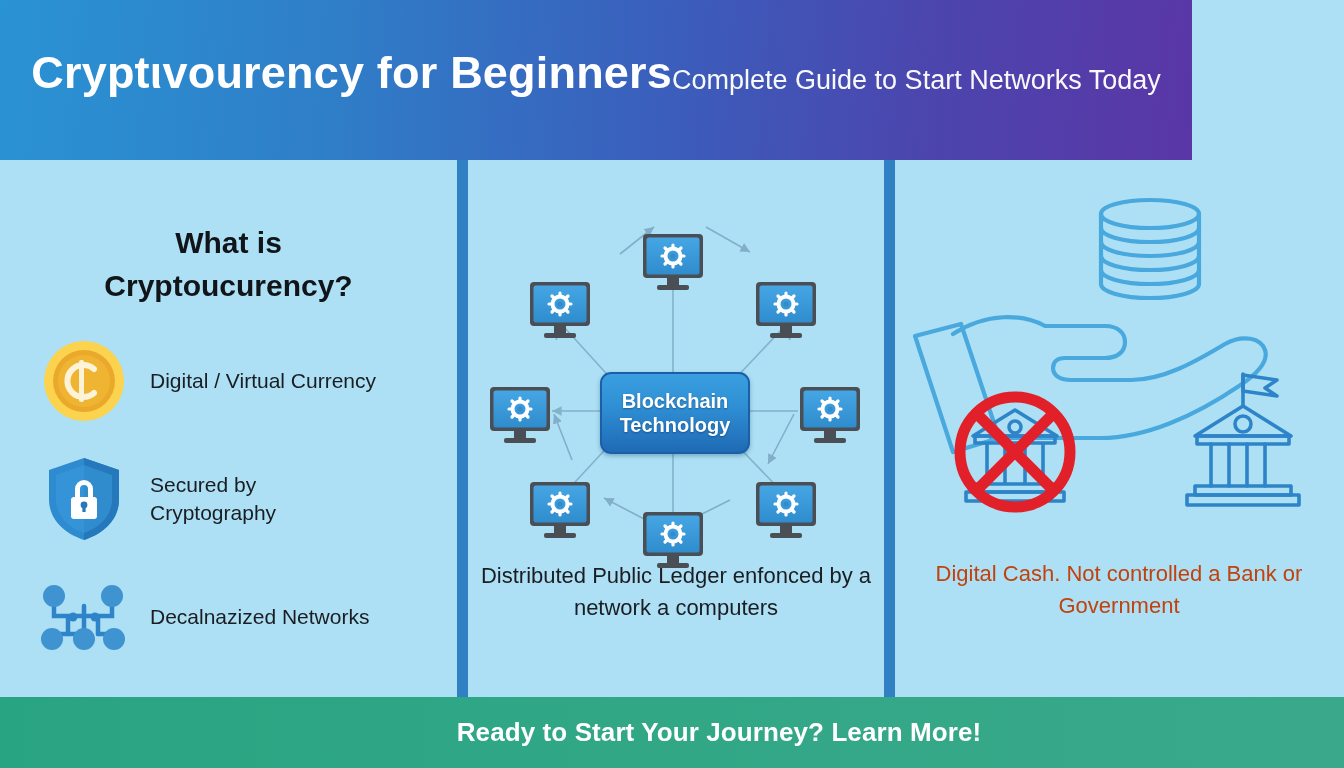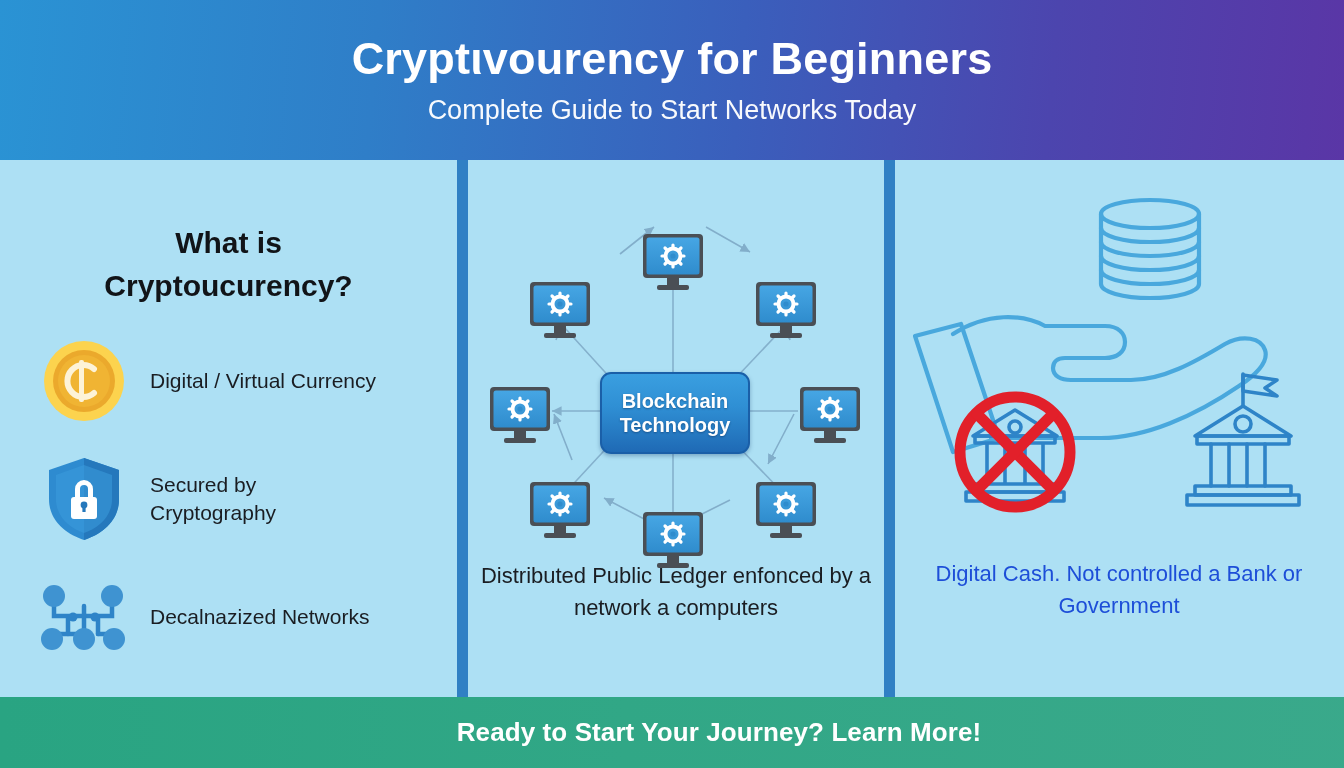--- a/index.html
+++ b/index.html
@@ -5,23 +5,23 @@
   html,body{margin:0;padding:0;}
   body{
     width:1344px;height:768px;overflow:hidden;
     font-family:"Liberation Sans","DejaVu Sans",sans-serif;
     background:#ade0f4;
   }
   #page{position:relative;width:1344px;height:768px;}
 
   
   .header{
-    position:absolute;left:0;top:0;width:1344px;height:160px;
+    position:absolute;left:0;top:0;width:1192px;height:160px;
     background:linear-gradient(95deg,#2a93d4 0%,#2f7ec8 28%,#3a5fbc 55%,#4c45ae 78%,#5a36a6 100%);
-    display:flex;flex-direction:column;align-items:center;justify-content:center;
+    display:flex;flex-direction:row;align-items:center;justify-content:center;
   }
   .header-title{
     font-size:45px;font-weight:bold;color:#ffffff;letter-spacing:.2px;
     line-height:1;margin:0 0 16px 0;text-align:center;
   }
   .header-sub{
     font-size:27px;color:#ffffff;font-weight:400;line-height:1;margin:0;text-align:center;
     opacity:.97;
   }
 
@@ -70,21 +70,21 @@
   }
   .bc-box-text{
     color:#ffffff;font-size:20px;font-weight:bold;text-align:center;line-height:1.2;
     text-shadow:0 1px 2px rgba(10,40,80,.45);
   }
 
   
   .right-art{position:absolute;left:0;top:24px;width:449px;height:370px;}
   .right-caption{
     position:absolute;left:14px;top:398px;width:420px;text-align:center;
-    font-size:22px;color:#1d4ed8;line-height:1.45;
+    font-size:22px;color:#c2410c;line-height:1.45;
   }
 
   
   .footer{
     position:absolute;left:0;top:697px;width:1344px;height:71px;
     background:linear-gradient(90deg,#29a482 0%,#31a786 45%,#3aa98b 100%);
     display:flex;align-items:center;justify-content:center;padding-left:47px;
   }
   .footer-text{
     color:#ffffff;font-size:26px;font-weight:bold;letter-spacing:.1px;

